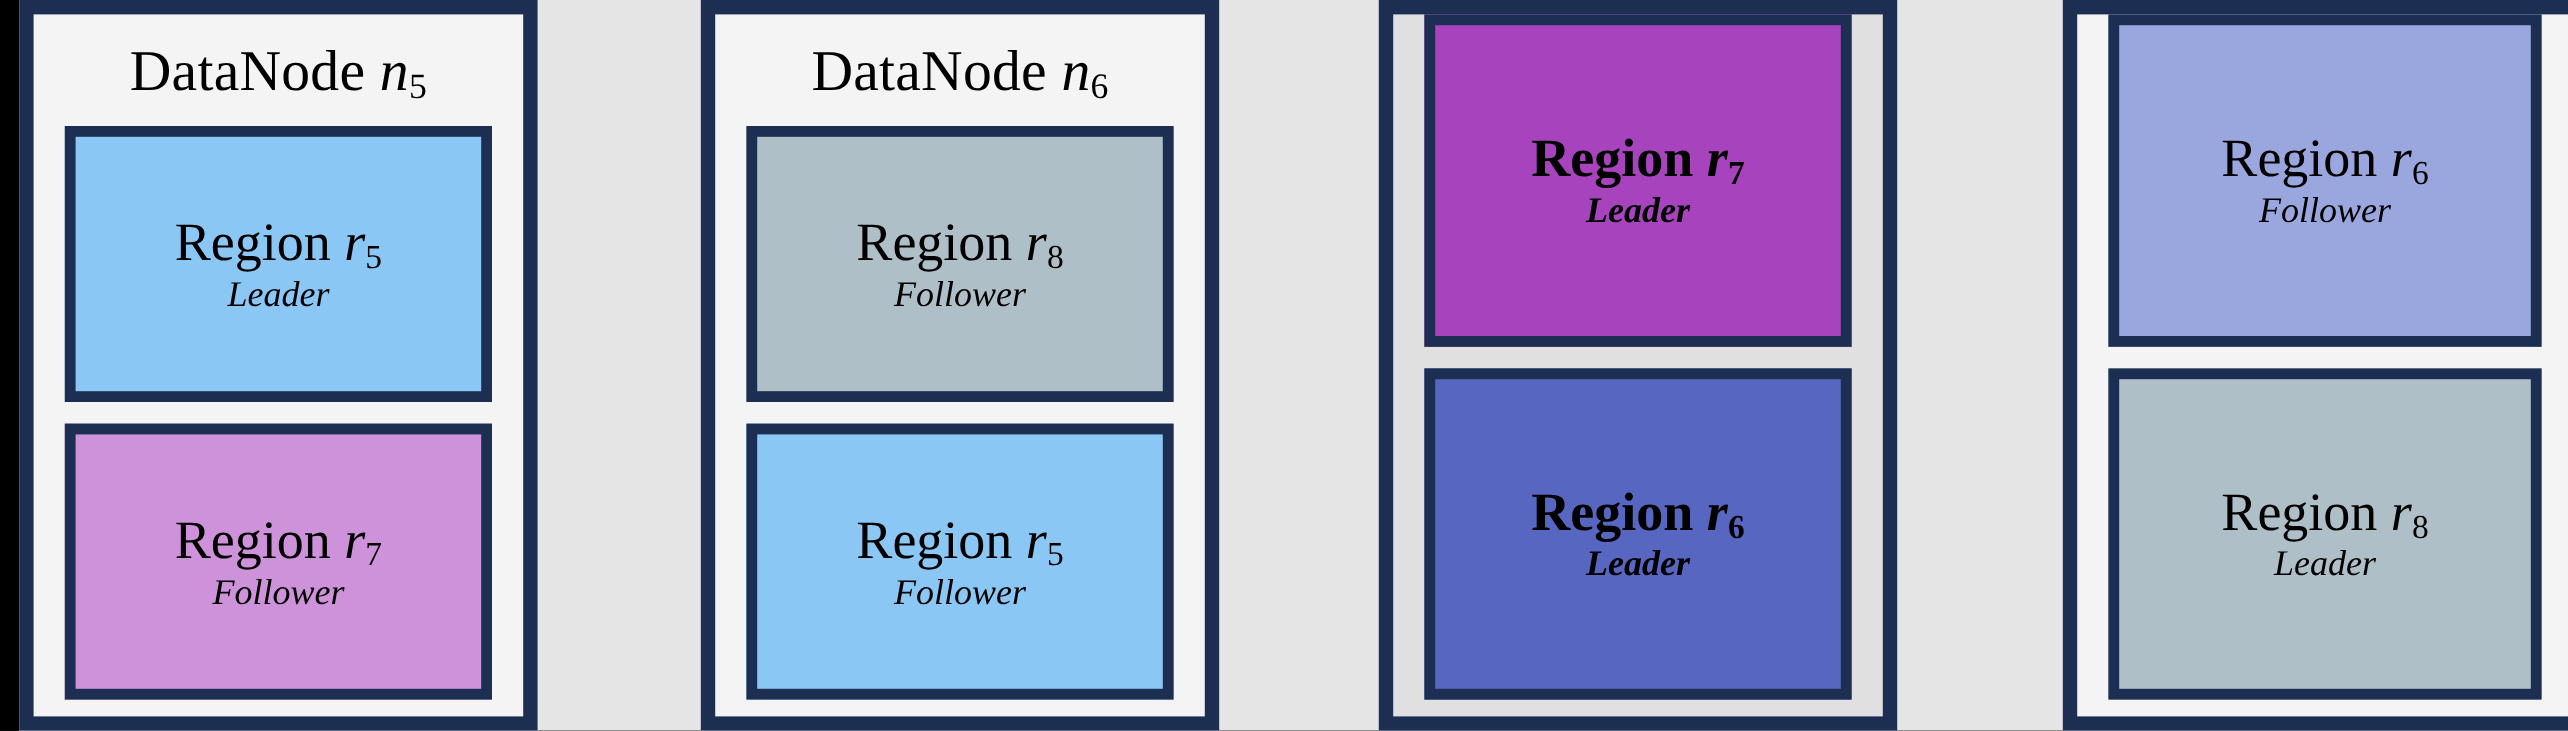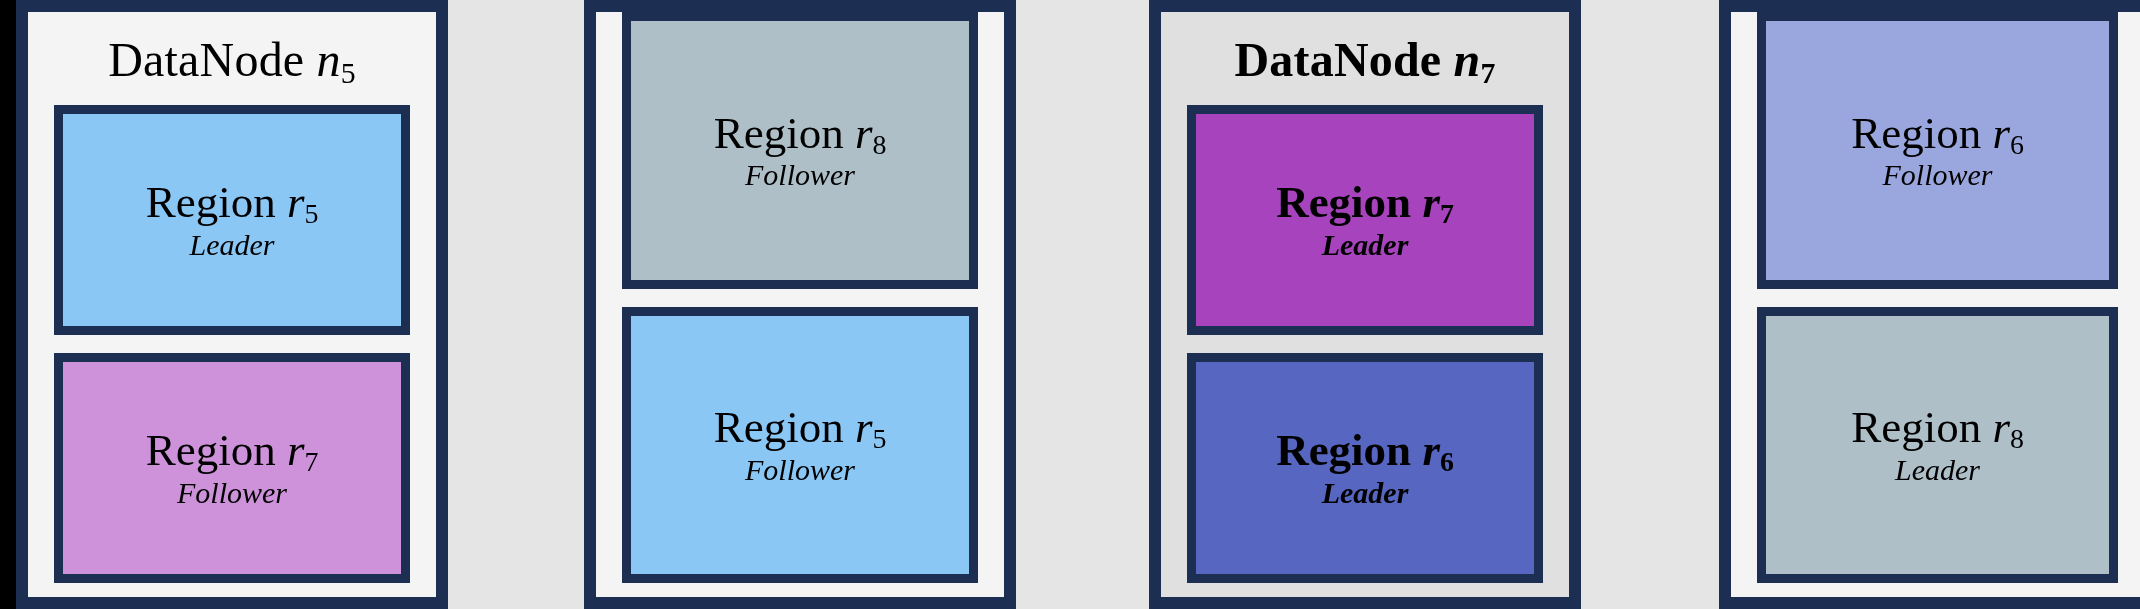--- a/index.html
+++ b/index.html
@@ -118,33 +118,33 @@
           <div class="region-title"><span>Region</span> <span class="sub"><span>r</span><sub>5</sub></span></div>
           <div class="region-role">Leader</div>
         </div>
         <div class="region-box" style="background: rgb(206, 146, 218); border-color: rgb(28, 46, 82);">
           <div class="region-title"><span>Region</span> <span class="sub"><span>r</span><sub>7</sub></span></div>
           <div class="region-role">Follower</div>
         </div>
       </div>
     </div>
     <div class="node-panel" style="left: 568px; width: 432px; border-color: rgb(28, 46, 82); background: rgb(244, 244, 244);">
+      <div class="node-title"><span>DataNode</span> <span class="sub"><span>n</span><sub>6</sub></span></div>
       <div class="region-list">
         <div class="region-box" style="background: rgb(174, 191, 200); border-color: rgb(28, 46, 82);">
           <div class="region-title"><span>Region</span> <span class="sub"><span>r</span><sub>8</sub></span></div>
           <div class="region-role">Follower</div>
         </div>
         <div class="region-box" style="background: rgb(138, 199, 245); border-color: rgb(28, 46, 82);">
           <div class="region-title"><span>Region</span> <span class="sub"><span>r</span><sub>5</sub></span></div>
           <div class="region-role">Follower</div>
         </div>
       </div>
     </div>
     <div class="node-panel highlight" style="left: 1133px; width: 432px; border-color: rgb(28, 46, 82); background: rgb(224, 224, 224);">
-      <div class="node-title"><span>DataNode</span> <span class="sub"><span>n</span><sub>7</sub></span></div>
       <div class="region-list">
         <div class="region-box" style="background: rgb(168, 67, 190); border-color: rgb(28, 46, 82);">
           <div class="region-title"><span>Region</span> <span class="sub"><span>r</span><sub>7</sub></span></div>
           <div class="region-role">Leader</div>
         </div>
         <div class="region-box" style="background: rgb(87, 102, 192); border-color: rgb(28, 46, 82);">
           <div class="region-title"><span>Region</span> <span class="sub"><span>r</span><sub>6</sub></span></div>
           <div class="region-role">Leader</div>
         </div>
       </div>

